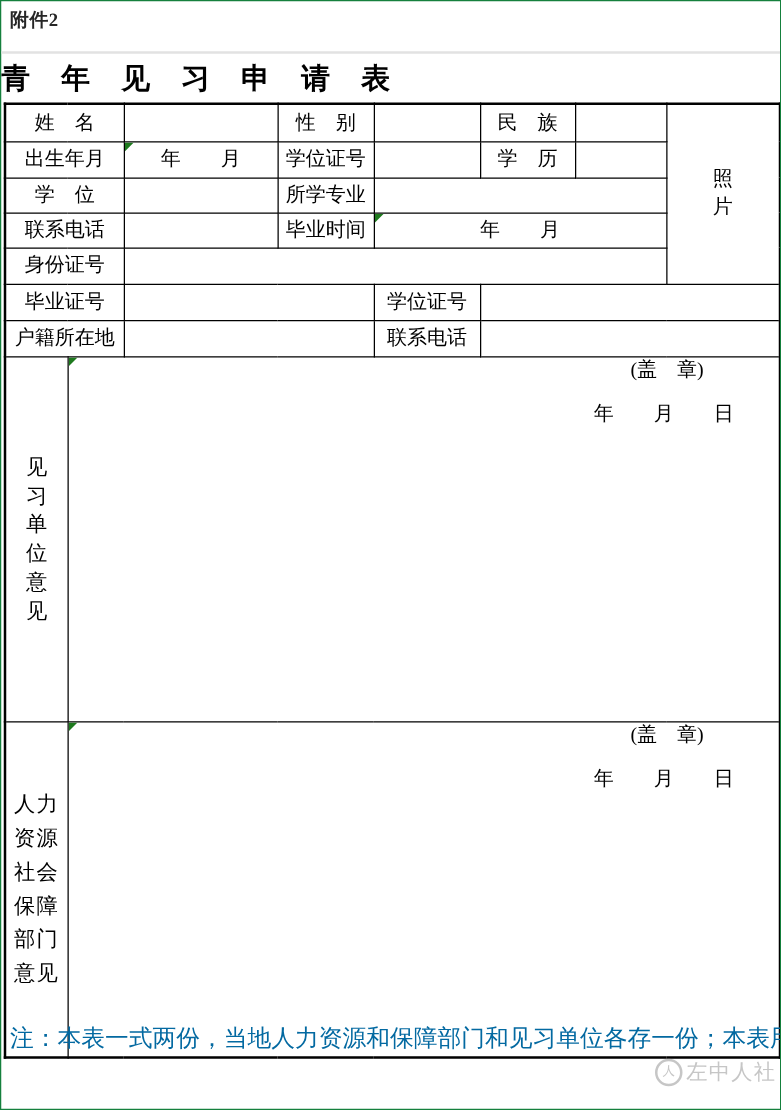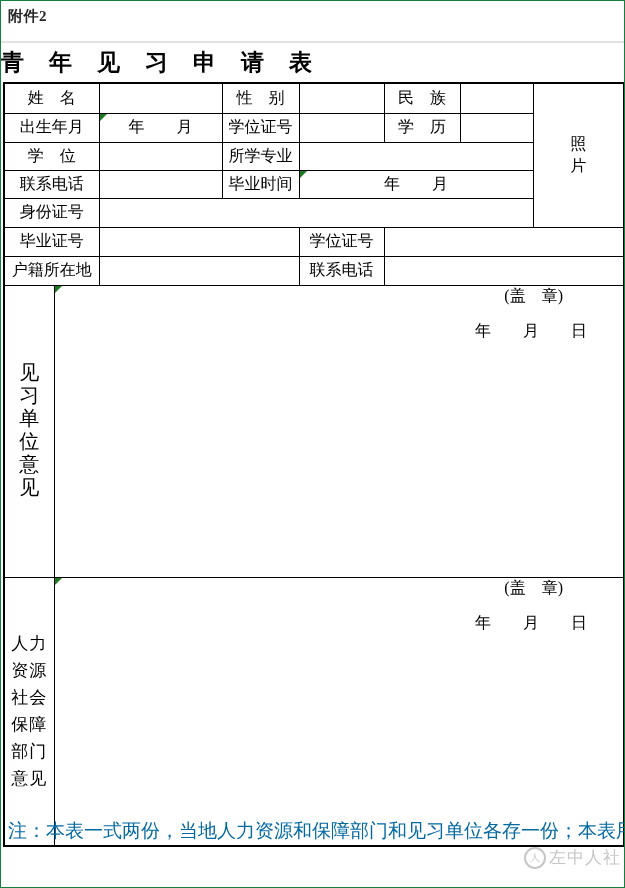--- a/index.html
+++ b/index.html
@@ -28,21 +28,21 @@
     border:1px solid #000; font-size:16px; text-align:center;
     vertical-align:middle; padding:0; overflow:hidden; position:relative;
   }
   td.lbl { font-size:16px; }
   td.val { font-size:16px; }
   .tri {
     position:absolute; top:0; left:0; width:0; height:0;
     border-top:7px solid #1e7a1e; border-right:7px solid transparent;
   }
   .photo-txt { display:block; width:1.35em; margin:0 auto; line-height:22px; }
-  .sec-lbl-1 { display:block; width:1.35em; margin:0 auto; line-height:23px; font-size:20px;font-family:Liberation Mono, monospace; }
+  .sec-lbl-1 { display:block; width:1.35em; margin:0 auto; line-height:23px; font-size:17px; }
   .sec-lbl-2 { display:block; width:2.7em; margin:0 auto; line-height:27px; font-size:17px; letter-spacing:1px; }
   .sec-content {
     display:flex; flex-direction:column; 
     align-items:flex-end; box-sizing:border-box; width:100%;padding-left:20px;
   }
   .sec-content-1 { height:290px; }
   .sec-content-2 { height:267px; }
   .seal-line { font-size:16px; margin:0 60px 14px 0; }
   .date-line { font-size:16px; margin:0 36px 8px 0; }
   .sec-content-2 .date-line { margin-bottom:4px; }

